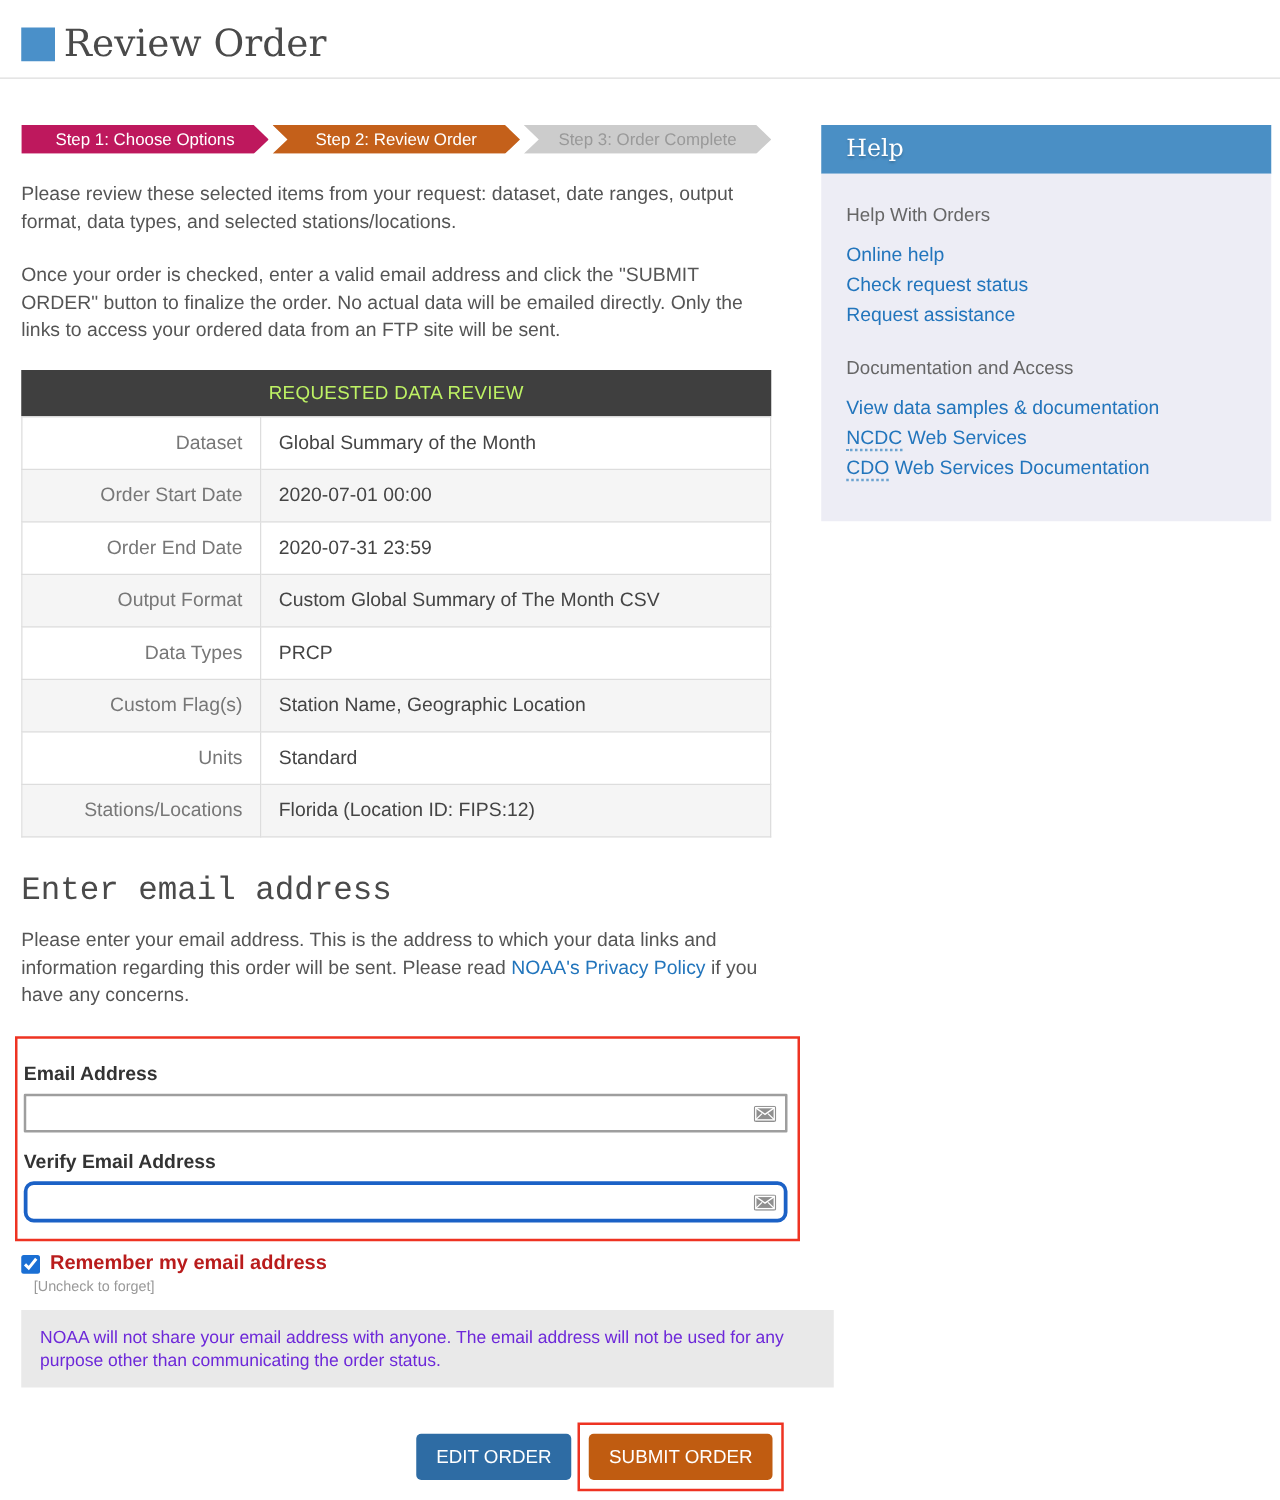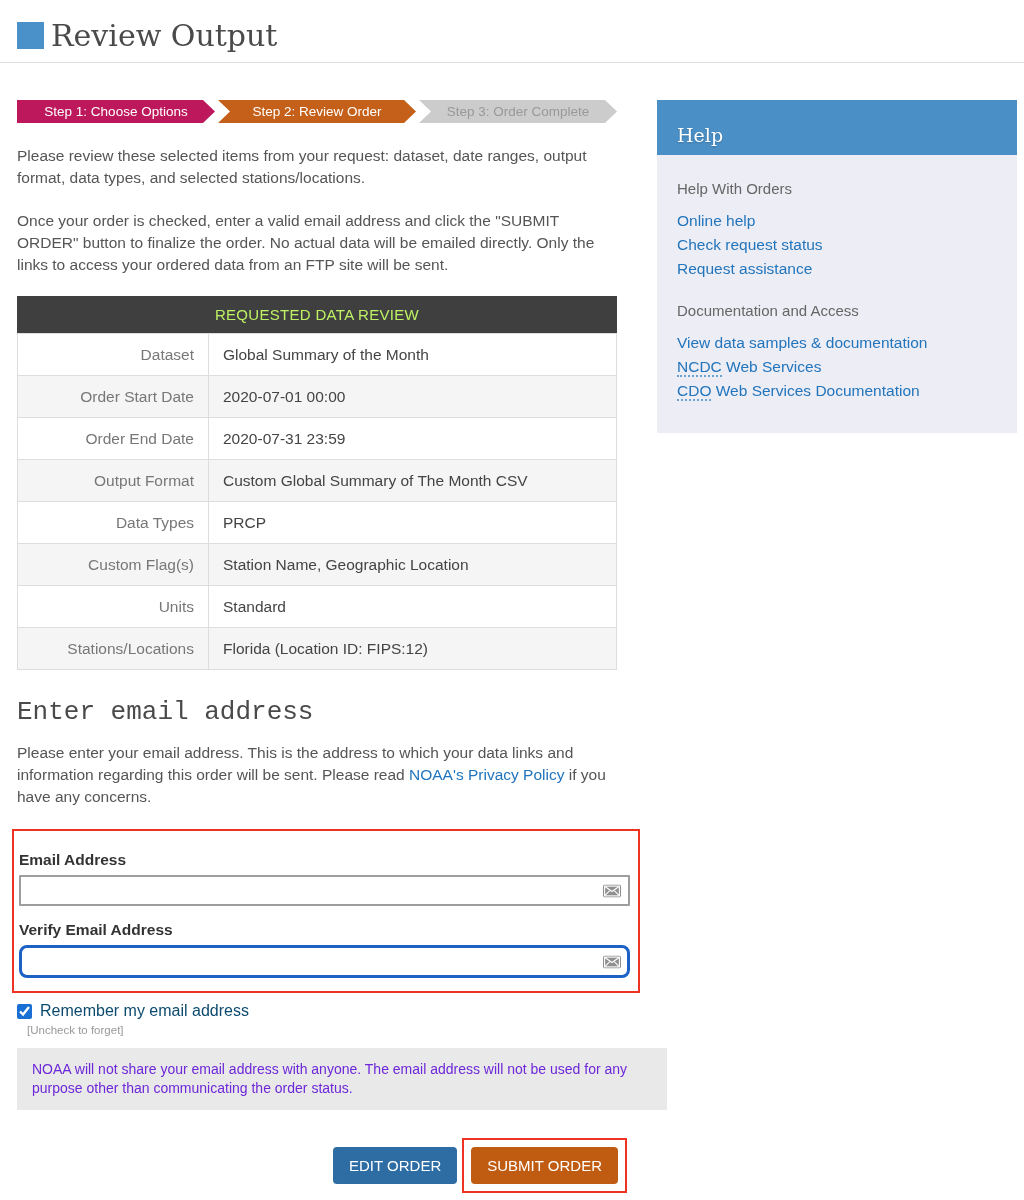--- a/index.html
+++ b/index.html
@@ -40,45 +40,45 @@
   .red-box { border:2px solid #ee3322; margin:5px 0 0 -5px; width:628px; padding:7px 10px 13px 5px; }
   .field-label { font-size:15.5px; font-weight:700; color:#333; margin-bottom:6px;margin-top:13px; }
   .input-wrap { position:relative; width:611px; margin-bottom:15px; }
   .input-wrap:last-child { margin-bottom:0; }
   input.email-input { width:100%; height:31px; border:2px solid #9e9e9e; border-radius:1px; padding:0 34px 0 8px; font-size:15px; color:#333; outline:none; background:#fff; }
   input.email-input.focused { border:3px solid #1b61c6; border-radius:8px; height:33px; }
   .mail-icon { position:absolute; right:9px; top:50%; transform:translateY(-50%); width:18px; height:13px; display:block; }
   
   .remember-row { display:flex; align-items:center; margin-top:9px; }
   .remember-row input[type=checkbox] { width:15px; height:15px; accent-color:#1a6fd4; margin-right:8px; }
-  .remember-label { font-size:16px; font-weight:400; color:#0c4a6e; }
+  .remember-label { font-size:16px; font-weight:700; color:#b91c1c; }
   .remember-hint { font-size:11.5px; color:#999; margin:4px 0 0 10px; }
   
   .note-box { background:#e9e9e9; width:650px; margin-top:12px; padding:12px 15px; font-size:14px; line-height:19px; color:#6d28d9; }
   
   .actions { display:flex; justify-content:flex-end; align-items:center; margin-top:28px; padding-right:0; }
   .btn { border:none; border-radius:4px; color:#fff; font-size:15px; padding:10px 16px; cursor:pointer; font-family:inherit; }
   .btn-edit { background:#2e6ca4; }
   .btn-submit { background:#c05c11; }
   .submit-outline { border:2px solid #ee3322; padding:7px; margin-left:5px; margin-right:-10px; }
   
-  .help-header { background:#4a8fc5; color:#fff; font-family:"DejaVu Serif","Liberation Serif",serif; font-size:19px; padding:24px 20px 9px 20px; text-shadow:0 1px 2px rgba(0,0,0,.2); }
+  .help-header { background:#4a8fc5; color:#fff; font-family:"DejaVu Serif","Liberation Serif",serif; font-size:19px; padding:8px 20px 9px 20px; text-shadow:0 1px 2px rgba(0,0,0,.2); }
   .help-body { background:#ededf5; padding:25px 20px 30px 20px; }
   .help-section + .help-section { margin-top:21px; }
   .help-section-title { color:#666; font-size:15px; margin-bottom:12px; }
   .help-link { display:block; color:#2275bc; font-size:15.5px; line-height:24px; text-decoration:none; cursor:pointer; }
   .help-link .abbr { border-bottom:2px dotted #6ba3d0; }
 </style>
 </head>
 <body>
 
 <div class="page-header">
   <div class="page-title">
     <span class="title-square"></span>
-    <span>Review Output</span>
+    <span>Review Order</span>
   </div>
 </div>
 
 <div class="content">
 
   <div class="main-col">
 
     <div class="steps">
       <div class="step first done">
           <span>Step 1: Choose Options</span>

